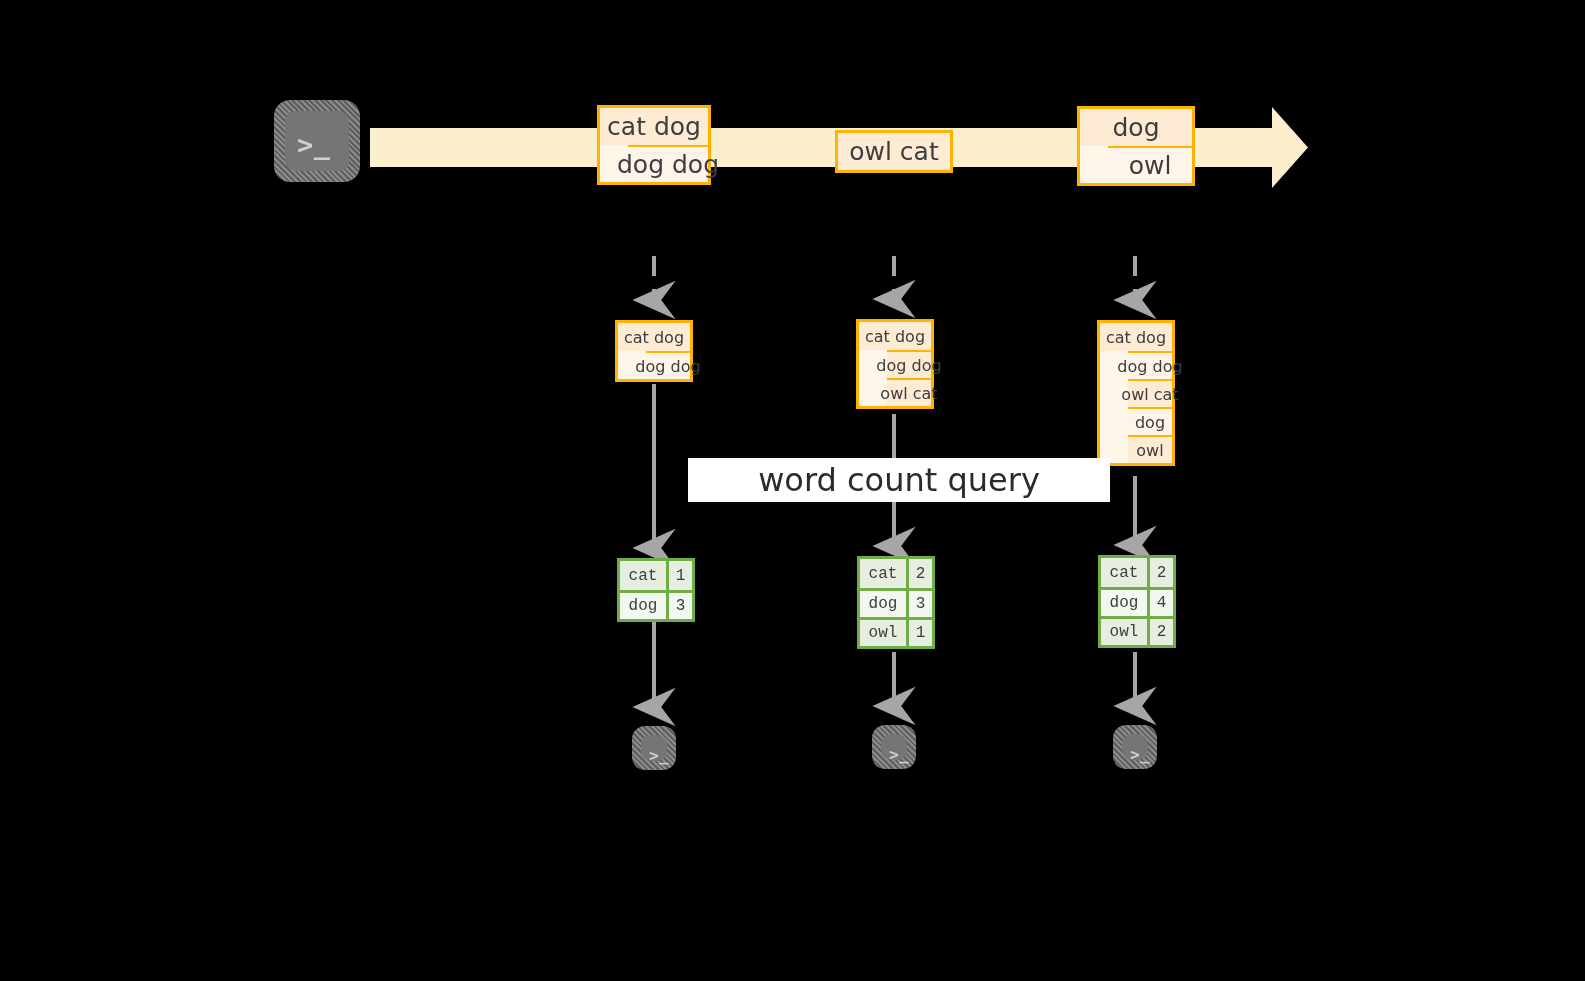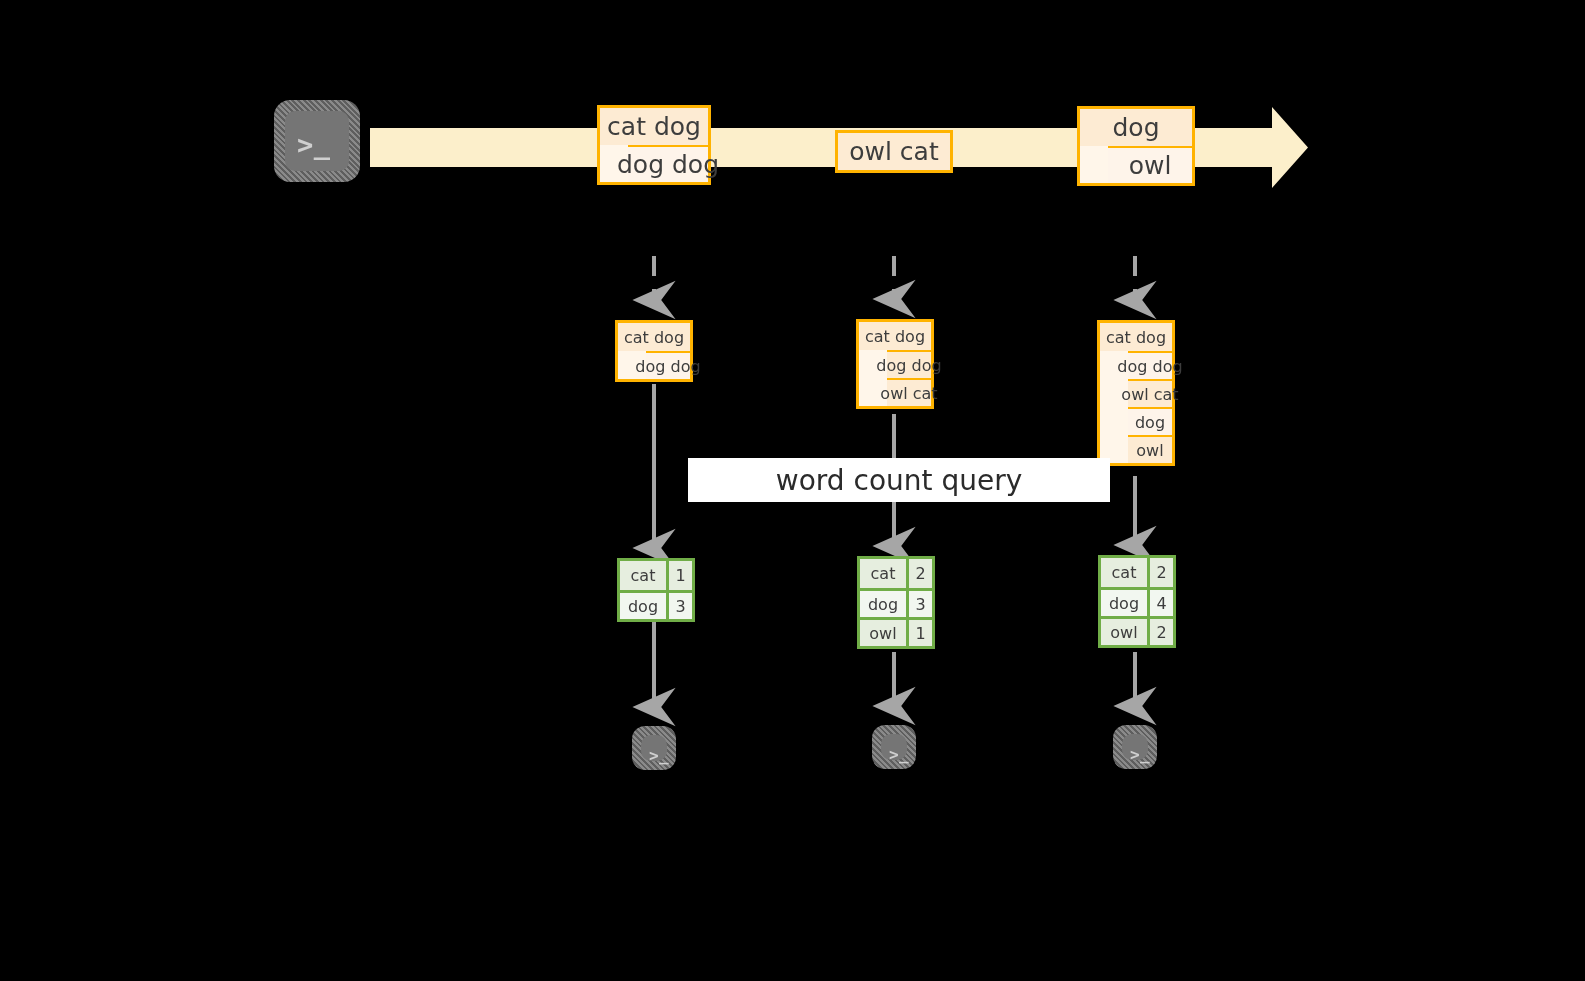--- a/index.html
+++ b/index.html
@@ -99,20 +99,21 @@
   .obox.mini .cell { font-size: 16px; height: 28px; }
 
   
   .gbox {
     position: absolute;
     box-sizing: border-box;
     border: 3px solid #70AD47;
     background: #F2F7EE;
     display: flex;
     flex-direction: column;
+    font-family: Liberation Mono, monospace;
   }
   .gbox .grow {
     display: flex;
     height: 29px;
     box-sizing: border-box;
   }
   .gbox .grow + .grow { border-top: 3px solid #70AD47; }
   .gbox .gc {
     box-sizing: border-box;
     display: flex;
@@ -128,21 +129,21 @@
 
   
   .query-label {
     position: absolute;
     box-sizing: border-box;
     background: #FFFFFF;
     display: flex;
     align-items: center;
     justify-content: center;
     color: #2b2b2b;
-    font-size: 28px;
+    font-size: 32px;
     white-space: nowrap;
   }
 </style>
 </head>
 <body>
 
 <div id="canvas">
 
   <svg class="svg-layer" viewBox="0 0 1585 981" xmlns="http://www.w3.org/2000/svg">
     <defs>

